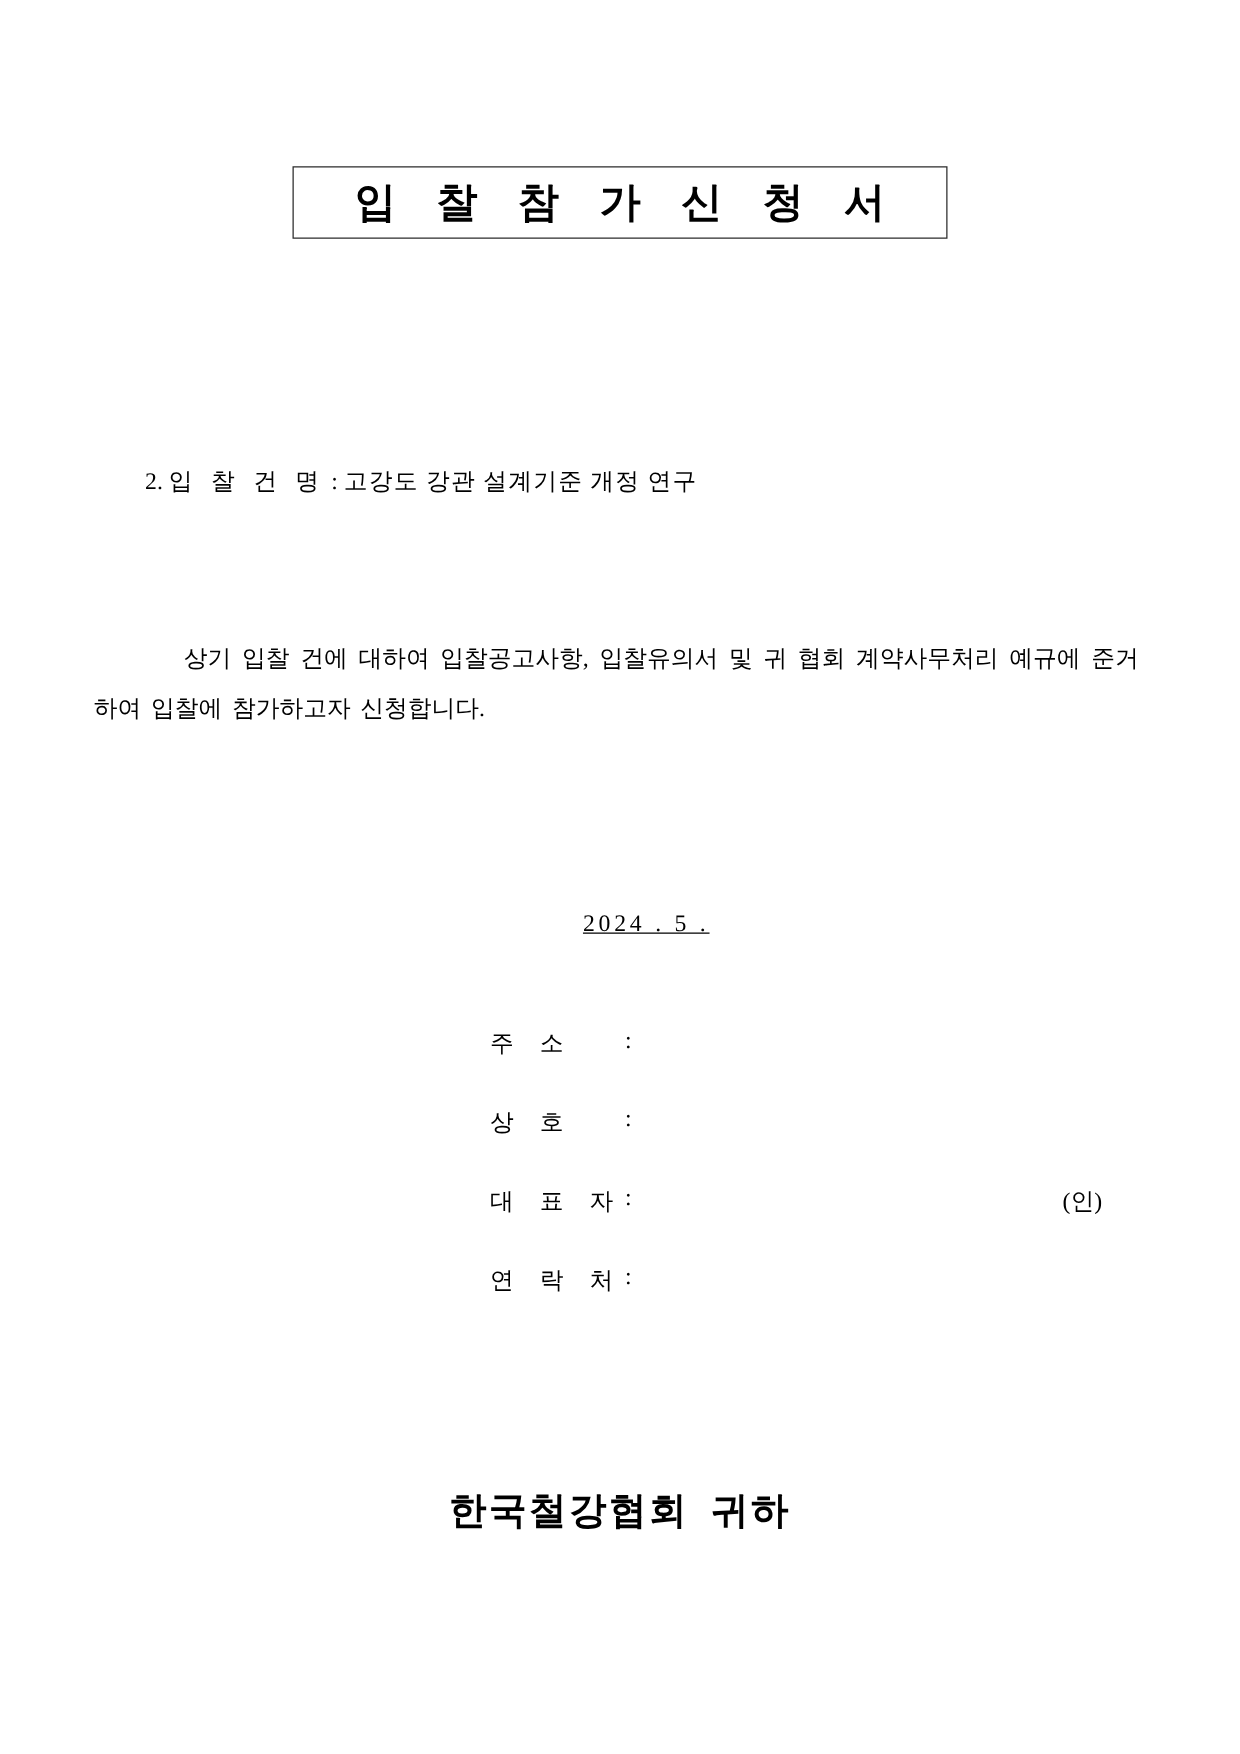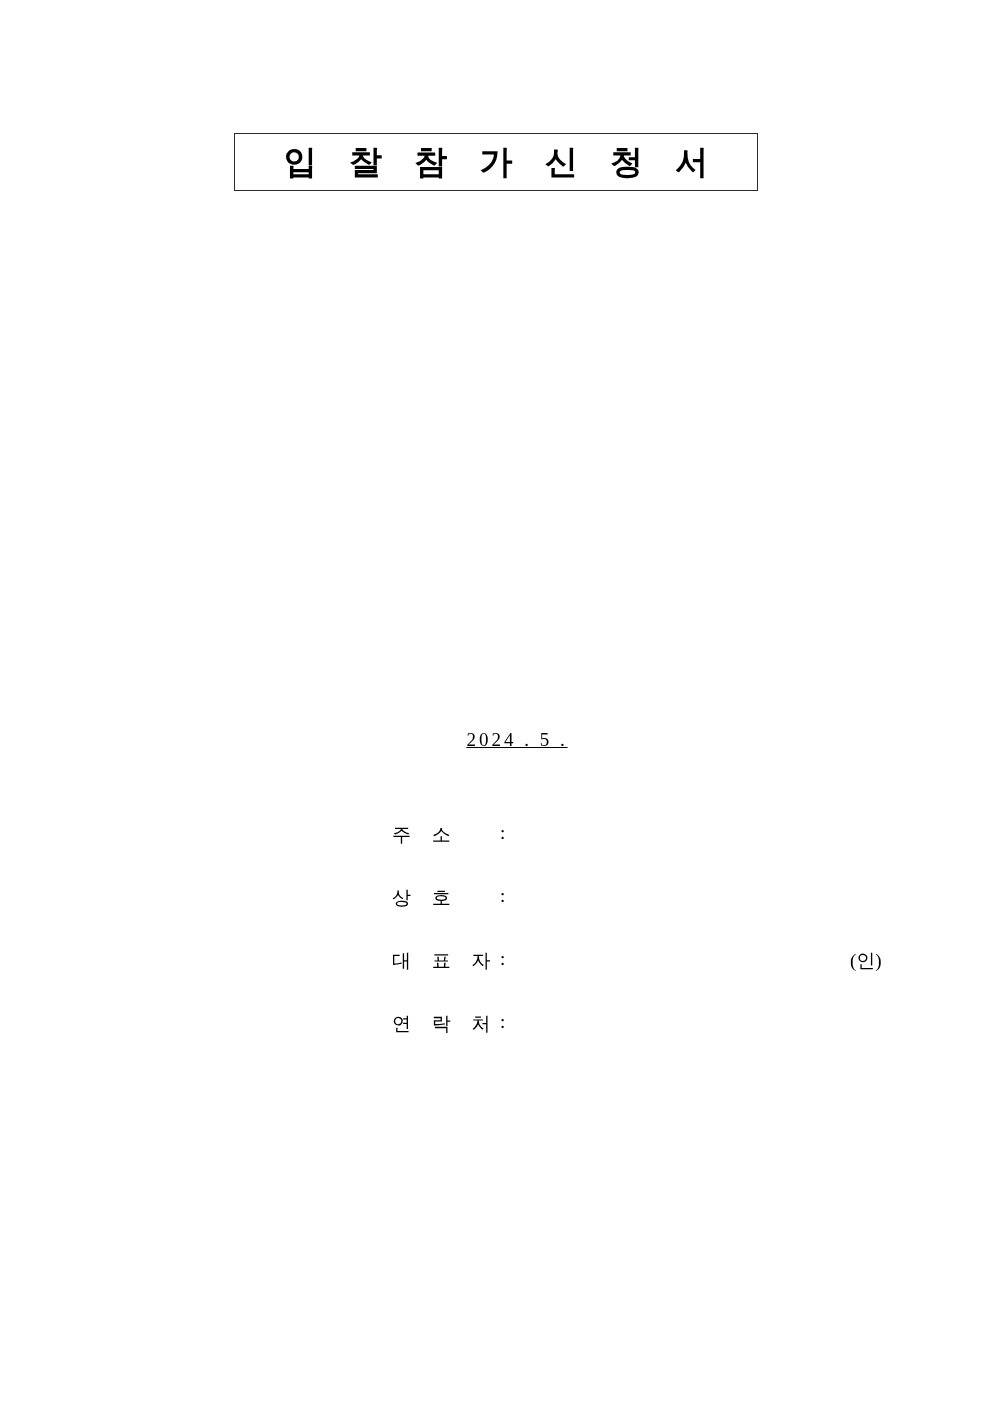--- a/index.html
+++ b/index.html
@@ -139,21 +139,28 @@
 </head>
 <body>
 
 <div class="page">
 
   <div class="title-box">
     <div class="title-text">입 찰 참 가 신 청 서</div>
   </div>
 
 
+  <div class="item-line item-2">
+    <span>2.</span>
+    <span class="sp-label">입 찰 건 명</span>
+    <span>:</span>
+    <span class="sp-value">고강도 강관 설계기준 개정 연구</span>
+  </div>
 
+  <div class="body-para">상기 입찰 건에 대하여 입찰공고사항, 입찰유의서 및 귀 협회 계약사무처리 예규에 준거하여 입찰에 참가하고자 신청합니다.</div>
 
   <div class="date-line">
     <span class="dt">2024 . 5 .</span>
   </div>
 
   <div class="fields">
 
     <div class="field-row">
       <span class="field-label">주     소</span>
       <span class="field-colon">:</span>
@@ -174,14 +181,17 @@
     </div>
 
     <div class="field-row">
       <span class="field-label">연 락 처</span>
       <span class="field-colon">:</span>
       <span class="field-value"></span>
     </div>
 
   </div>
 
+  <div class="footer">
+    <span class="footer-text">한국철강협회 귀하</span>
+  </div>
 
 </div>
 
 </body></html>

